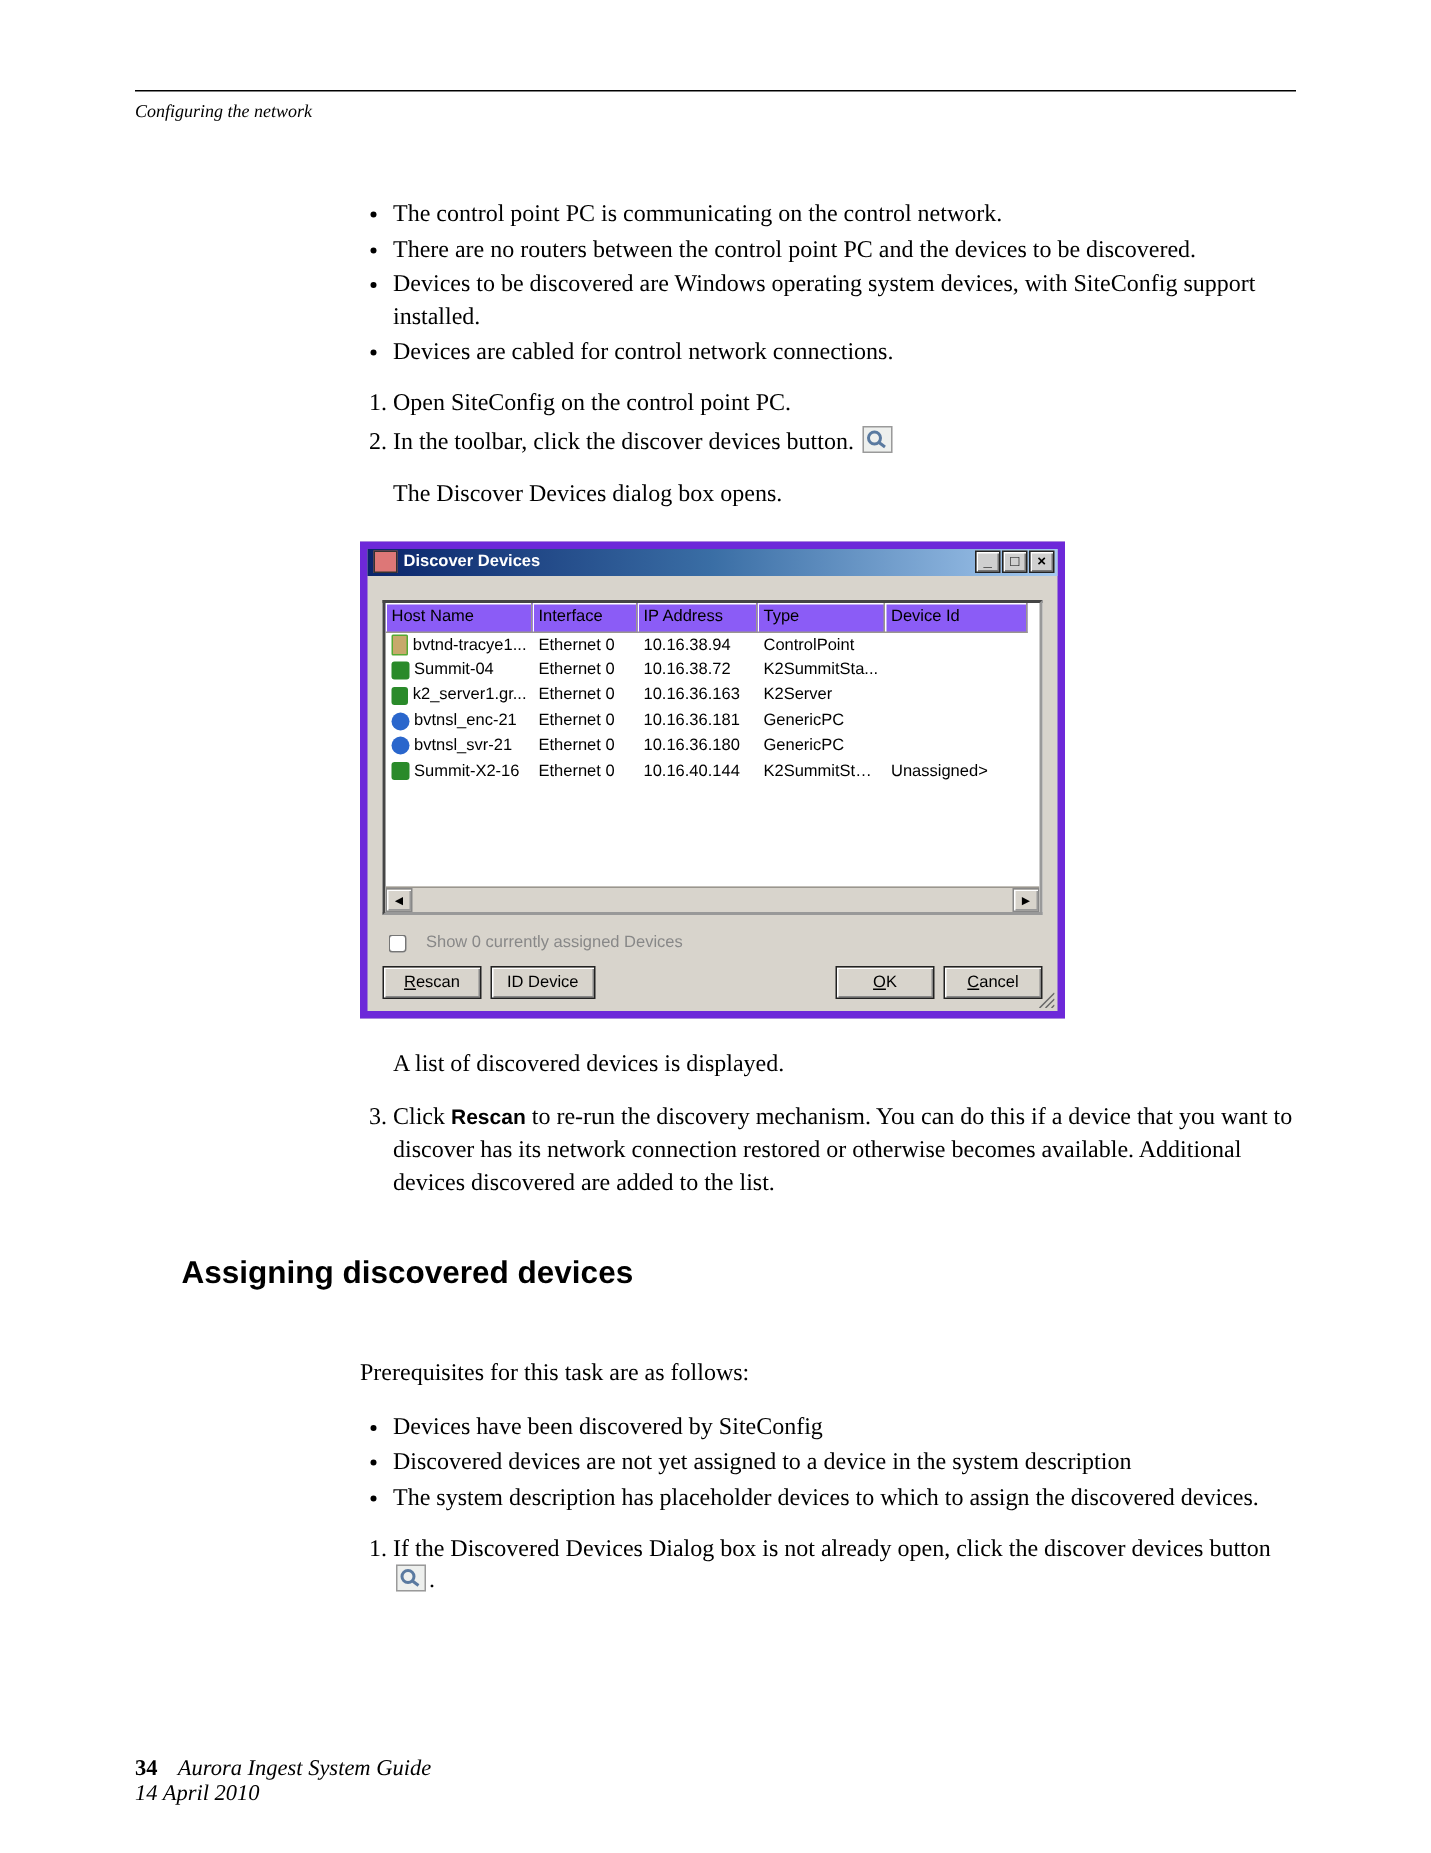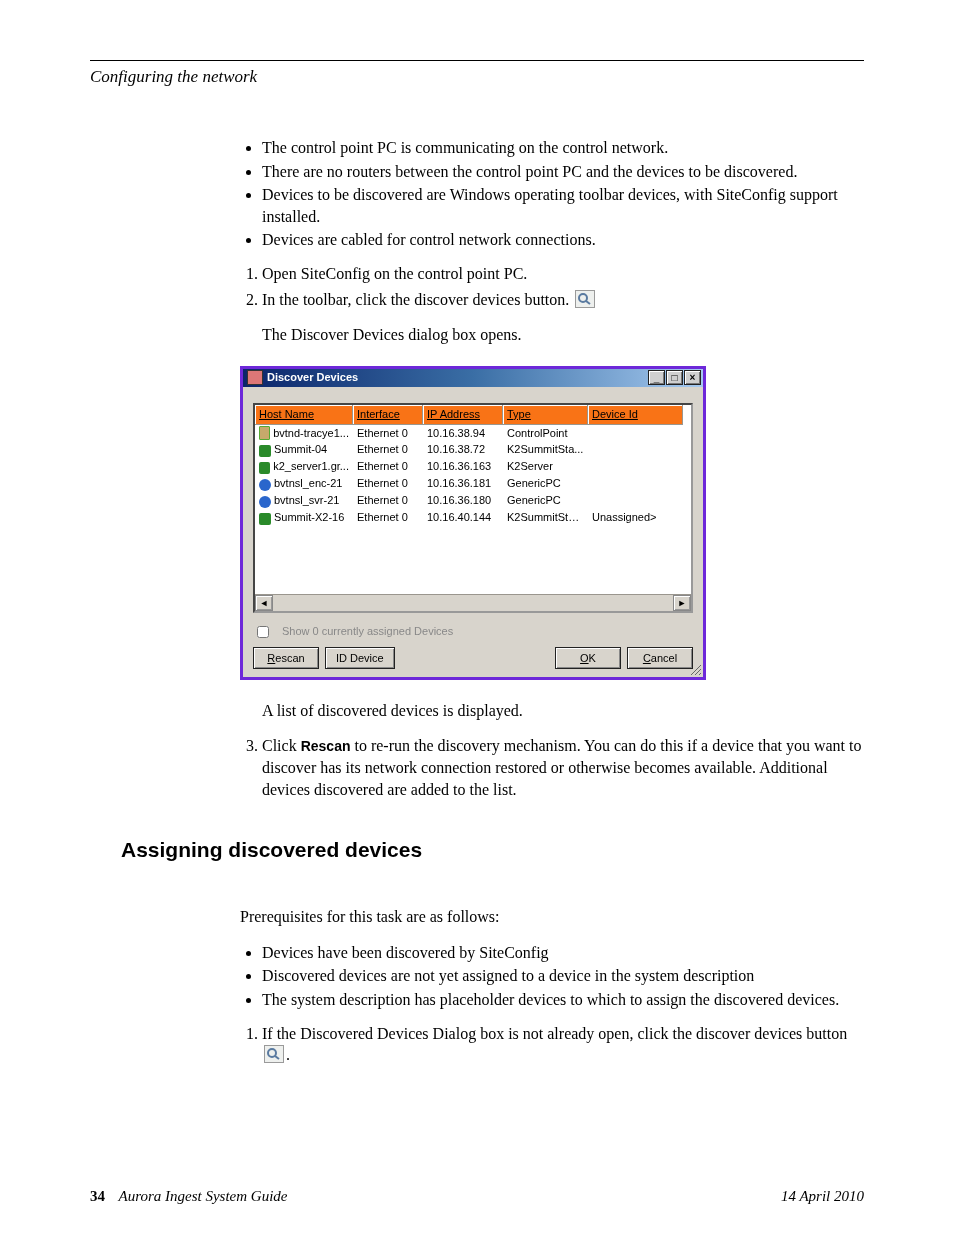--- a/index.html
+++ b/index.html
@@ -15,21 +15,21 @@
     position: relative;
     box-sizing: border-box;
     padding: 60px 90px 40px 90px;
   }
   .top-rule {
     border-top: 1px solid #000;
     margin-bottom: 6px;
   }
   .section-header {
     font-style: italic;
-    font-size: 17px;
+    font-size: 12px;
     margin-bottom: 50px;
   }
   .body-block {
     margin-left: 150px;
     line-height: 1.35;
     margin-top: 44px;
   }
   ul.bullets {
     list-style: disc;
     padding-left: 22px;
@@ -52,21 +52,21 @@
   }
   .inline-icon svg { position:absolute; top:1px; left:1px; }
   .para-indent { margin: 14px 0 14px 22px; }
   .para-plain { margin: 14px 0; }
 
   
   .dialog {
     width: 460px;
     margin: 20px 0 20px 0;
     background: #d8d4cc;
-    border: 3px solid #6d28d9;
+    border: 5px solid #6d28d9;
     font-family: Tahoma, Arial, sans-serif;
     font-size: 11px;
     color: #000;
     position: relative;
   }
   .titlebar {
     height: 18px;
     background: linear-gradient(to right, #0a246a, #3a6ea5, #a6caf0);
     color: #fff;
     display: flex;
@@ -97,32 +97,32 @@
     height: 206px;
     overflow: hidden;
     position: relative;
   }
   .lv-header, .lv-row {
     display: grid;
     grid-template-columns: 98px 70px 80px 85px 95px;
     font-size: 11px;
   }
   .lv-header > div {
-    background:#f97316;
+    background:#8b5cf6;
     border-right:1px solid #9a968e;
     border-bottom:1px solid #9a968e;
     box-shadow: inset 1px 1px 0 #fff;
     padding: 2px 4px;
-    white-space: nowrap; overflow:hidden; text-overflow:clip;text-decoration:underline;
+    white-space: nowrap; overflow:hidden; text-overflow:clip;
   }
   .lv-row > div {
     padding: 1px 4px;
     white-space: nowrap; overflow:hidden; text-overflow:ellipsis;
   }
-  .lv-row > div:first-child { display:flex; align-items:flex-end; gap:3px; }
+  .lv-row > div:first-child { display:flex; align-items:center; gap:3px; }
   .dev-ico { width:12px; height:12px; display:inline-block; }
   .dev-ico.pc { background:#c7a96b; border:1px solid #5a3; border-radius:1px; }
   .dev-ico.srv { background:#2a8a2a; border-radius:2px; }
   .dev-ico.gen { background:#2a66cc; border-radius:50%; }
   .lv-scroll {
     position:absolute; left:0; right:0; bottom:0; height:16px;
     background:#d8d4cc;
     border-top:1px solid #9a968e;
     display:flex; justify-content:space-between;
   }
@@ -166,35 +166,36 @@
   }
   .bold-sans { font-family: Arial, Helvetica, sans-serif; font-weight:bold; font-size:14px; }
 
   .footer {
     position:absolute;
     left:90px; right:90px; bottom:30px;
     border-top: none;
     display:flex; justify-content:space-between;
     font-size:15px;
     font-style: italic;
+    flex-direction: column;
   }
   .footer .pg { font-style: normal; font-weight:bold; margin-right:10px; }
 </style>
 </head>
 <body>
 
 <div class="page">
   <div class="top-rule"></div>
   <div class="section-header">Configuring the network</div>
 
   <div class="body-block">
     <ul class="bullets">
       <li>The control point PC is communicating on the control network.</li>
       <li>There are no routers between the control point PC and the devices to be discovered.</li>
-      <li>Devices to be discovered are Windows operating toolbar devices, with SiteConfig support installed.</li>
+      <li>Devices to be discovered are Windows operating system devices, with SiteConfig support installed.</li>
       <li>Devices are cabled for control network connections.</li>
     </ul>
 
     <ol class="steps">
       <li>Open SiteConfig on the control point PC.</li>
       <li>
         <span>In the toolbar, click the discover devices button.</span>
         <span class="inline-icon">
           <svg width="16" height="14" viewBox="0 0 16 14">
               <circle cx="6" cy="6" r="4" fill="none" stroke="#5a7aa0" stroke-width="2"></circle>

